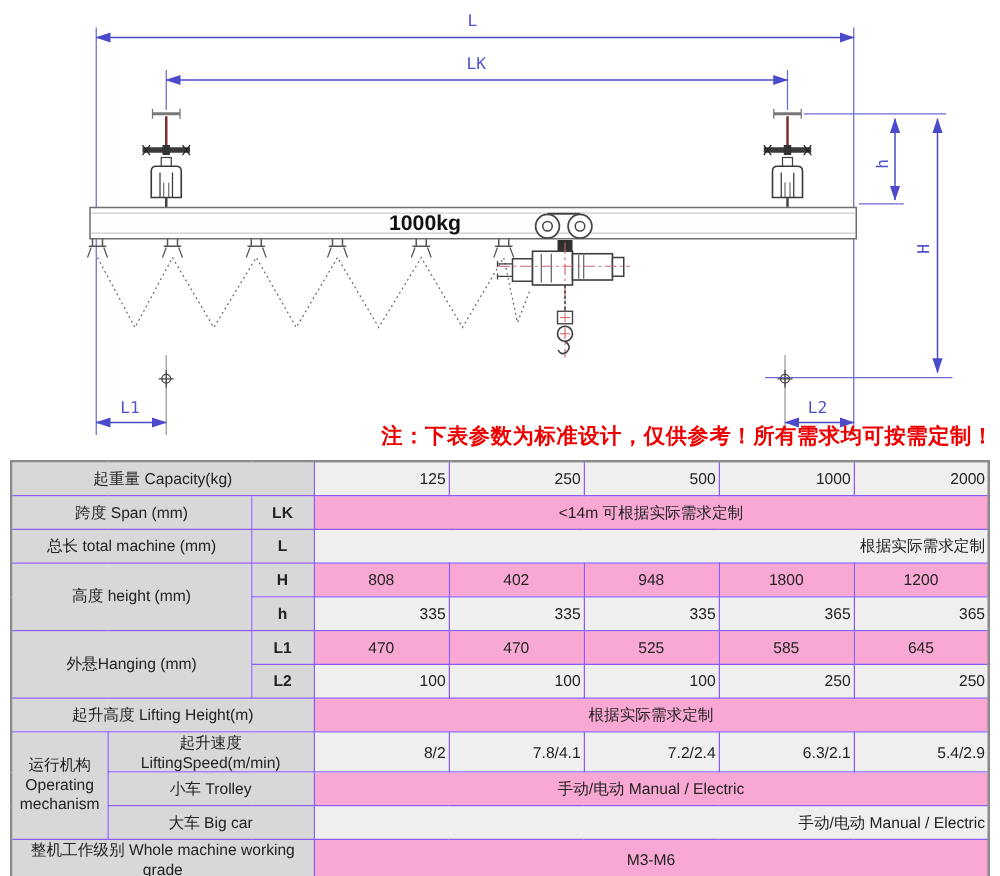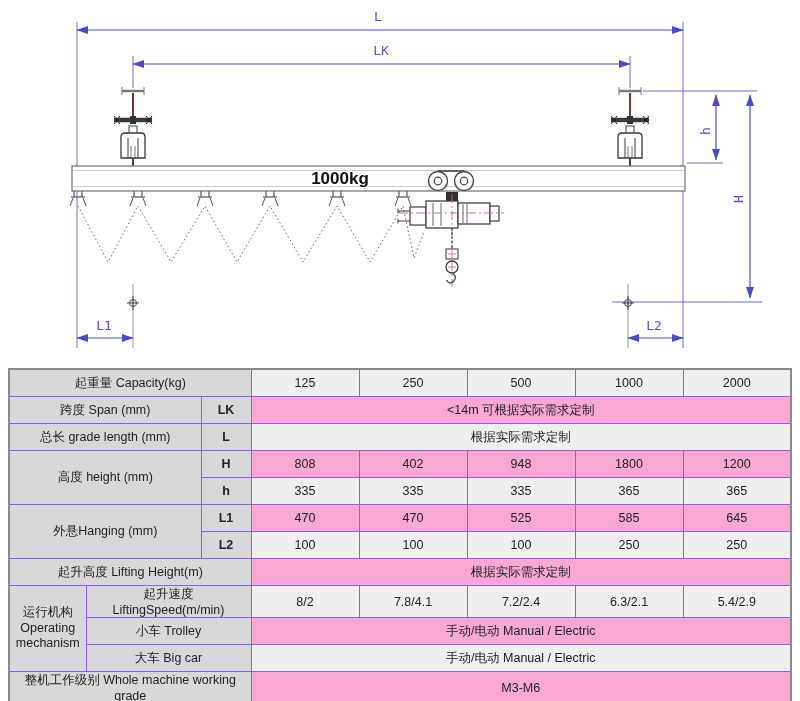--- a/index.html
+++ b/index.html
@@ -14,21 +14,21 @@
         color:#ee0000;font-size:17px;font-weight:bold;letter-spacing:0.5px;}
   
   table.spec{position:absolute;left:8px;top:368px;width:782px;border-collapse:collapse;
              table-layout:fixed;font-size:12.5px;color:#222;}
   table.spec td{border:1px solid #8b5cf6;text-align:center;vertical-align:middle;
                 height:26px;padding:0 2px;overflow:hidden;}
   table.spec{border:2px solid #8a8a8a;}
   td.lbl{background:#d8d8d8;}
   td.sym{background:#d8d8d8;font-weight:bold;}
   td.val{background:#f9a8d4;}
-  tr.odd td.val{background:#efefef;}
+  tr.odd td.val{background:#efefef;text-align:right;}
   td.multiline{white-space:pre-line;line-height:1.25;}
 </style>
 </head>
 <body>
 
 <div class="canvas">
 
   <svg id="diagram" width="800" height="364" viewBox="0 0 800 364">
     <defs>
       <marker id="ar" viewBox="0 0 10 10" refX="9.5" refY="5" markerWidth="10" markerHeight="10" orient="auto-start-reverse">
@@ -135,20 +135,21 @@
       <rect x="446" y="249" width="12" height="10" fill="#fff" stroke="#444" stroke-width="1.1"></rect>
       <circle cx="452" cy="267" r="6" fill="none" stroke="#3f3f3f" stroke-width="1.3"></circle>
       <path d="M452,273 q6,4 1.5,8.5 q-4.5,3.5 -7,-1.5" fill="none" stroke="#3f3f3f" stroke-width="1.3"></path>
       <path d="M448,254 H456 M452,250 V258 M448,267 H456" stroke="#d06565" stroke-width="0.8" fill="none"></path>
     </g>
 
     <use href="#anchor" x="133" y="303"></use>
     <use href="#anchor" x="628" y="303"></use>
   </svg>
 
+  <div class="note">注：下表参数为标准设计，仅供参考！所有需求均可按需定制！</div>
 
   <table class="spec">
     <colgroup>
       <col style="width:77px">
         <col style="width:115px">
         <col style="width:50px">
       <col style="width:108px">
         <col style="width:108px">
         <col style="width:108px">
       <col style="width:108px">
@@ -162,21 +163,21 @@
         <td class="val">500</td>
         <td class="val">1000</td>
         <td class="val">2000</td>
       </tr>
       <tr>
         <td class="lbl" colspan="2">跨度 Span (mm)</td>
         <td class="sym">LK</td>
         <td class="val" colspan="5">&lt;14m 可根据实际需求定制</td>
       </tr>
       <tr class="odd">
-        <td class="lbl" colspan="2">总长 grade length (mm)</td>
+        <td class="lbl" colspan="2">总长 total machine (mm)</td>
         <td class="sym">L</td>
         <td class="val" colspan="5">根据实际需求定制</td>
       </tr>
       <tr>
         <td class="lbl" colspan="2" rowspan="2">高度 height (mm)</td>
         <td class="sym">H</td>
         <td class="val">808</td>
         <td class="val">402</td>
         <td class="val">948</td>
         <td class="val">1800</td>

